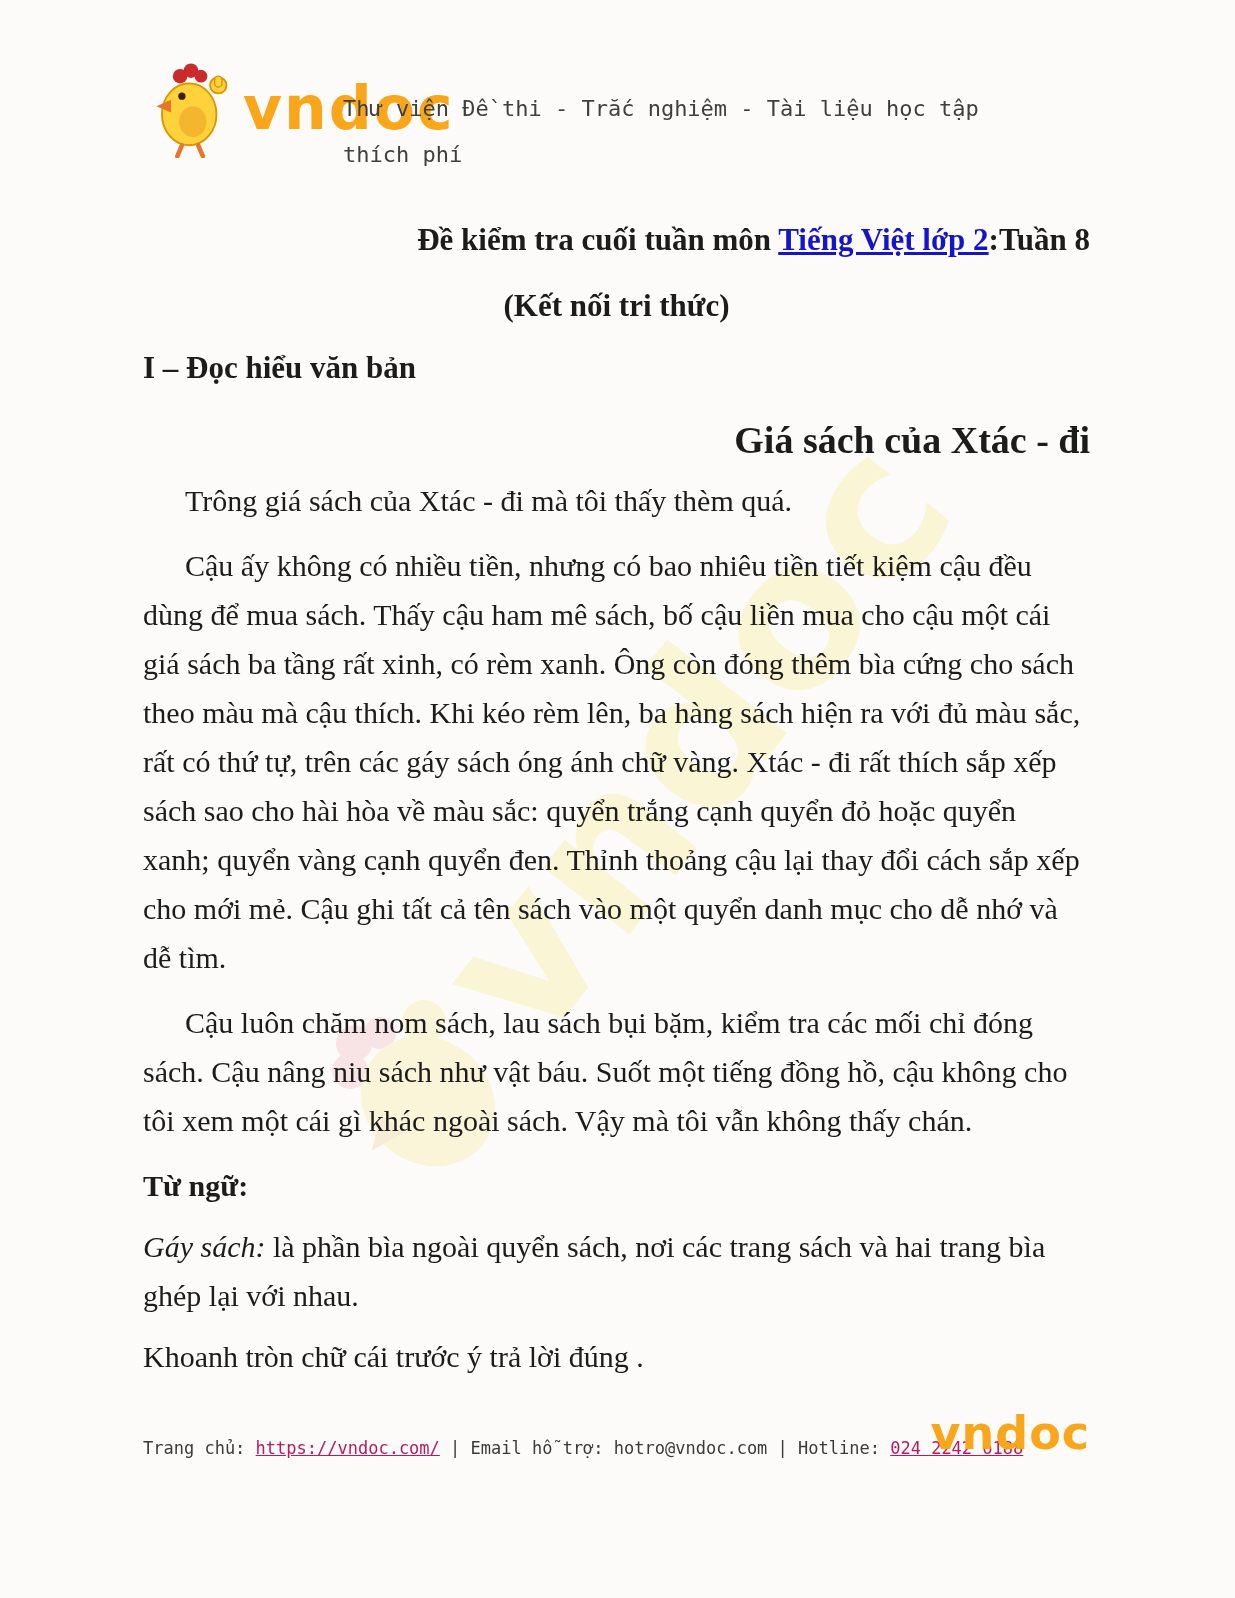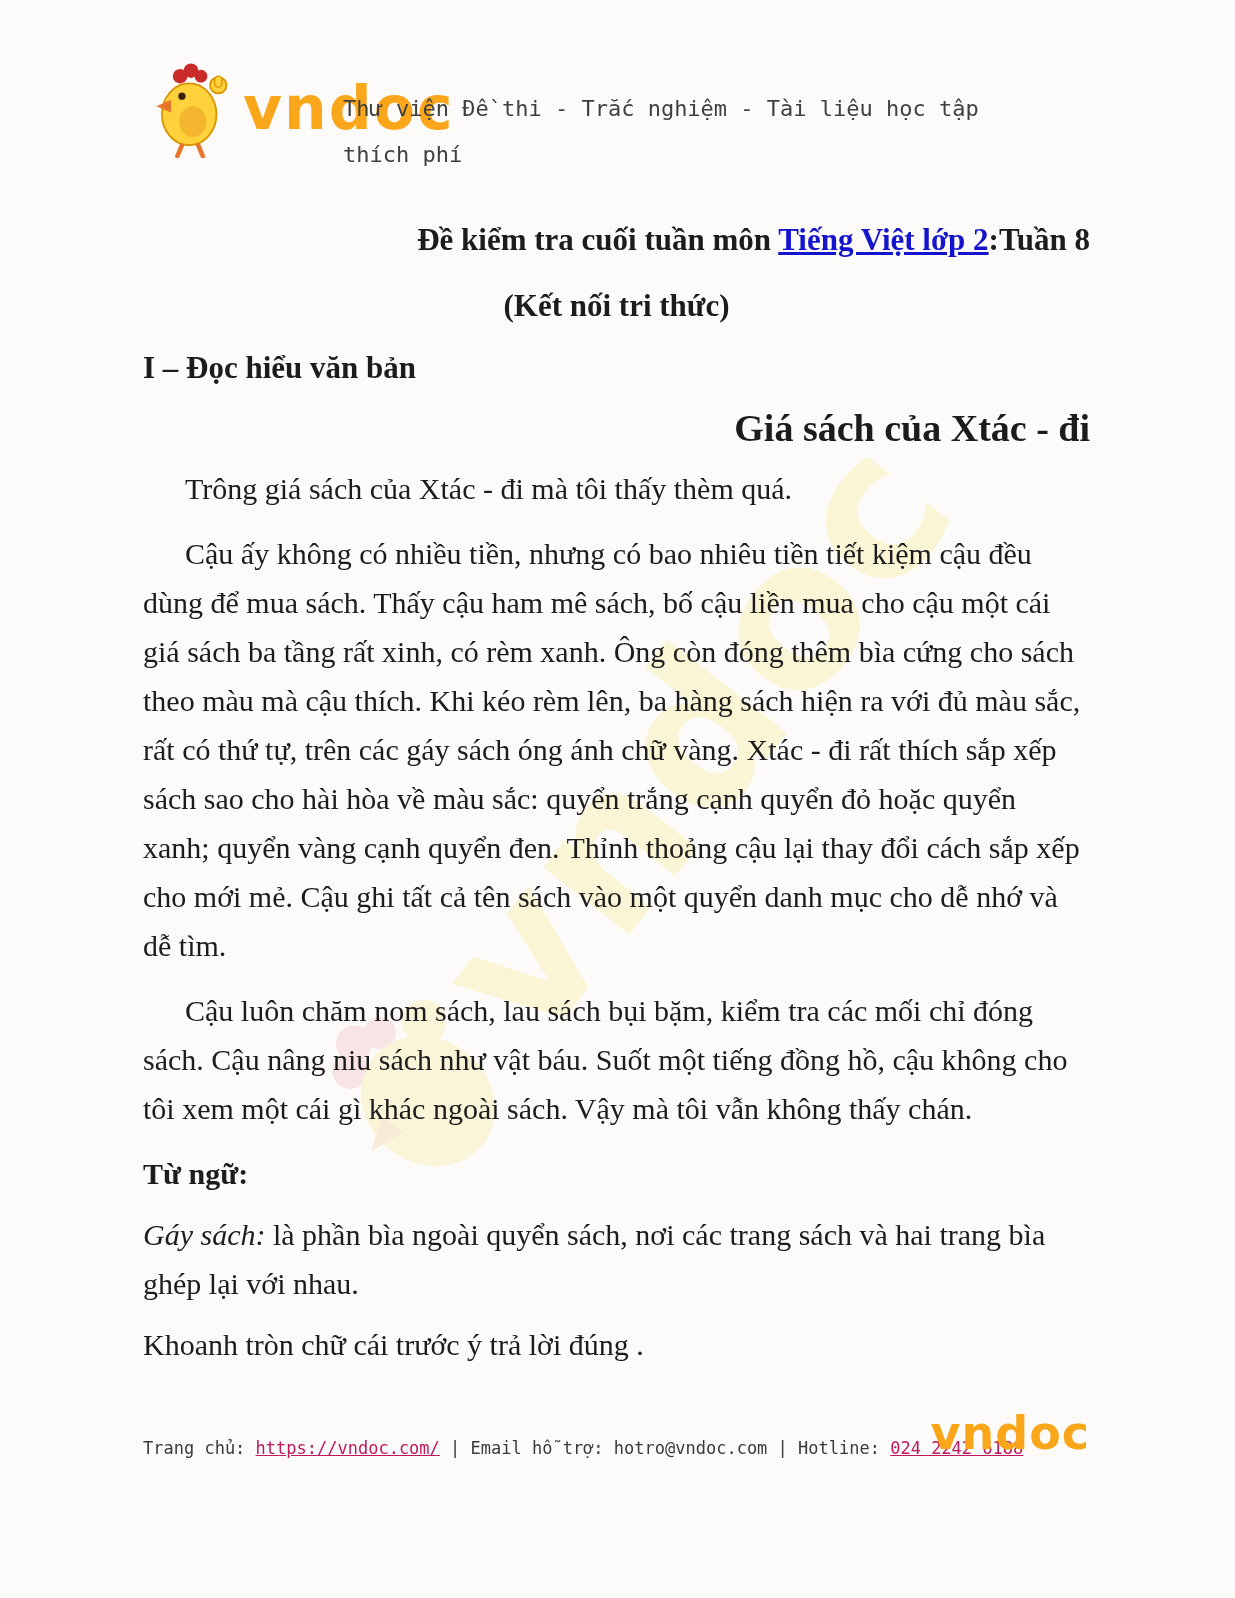--- a/index.html
+++ b/index.html
@@ -95,21 +95,21 @@
     text-align: center;
     font-weight: 700;
     font-size: 31px;
     line-height: 44px;
     margin-bottom: 18px;
   }
   .section-heading {
     font-weight: 700;
     font-size: 31px;
     line-height: 44px;
-    margin-bottom: 16px;
+    margin-bottom: 28px;
   }
   .reading-title {
     text-align: right;
     font-weight: 700;
     font-size: 38px;
     line-height: 44px;
     margin-bottom: 14px;
   }
   .para {
     text-indent: 42px;

